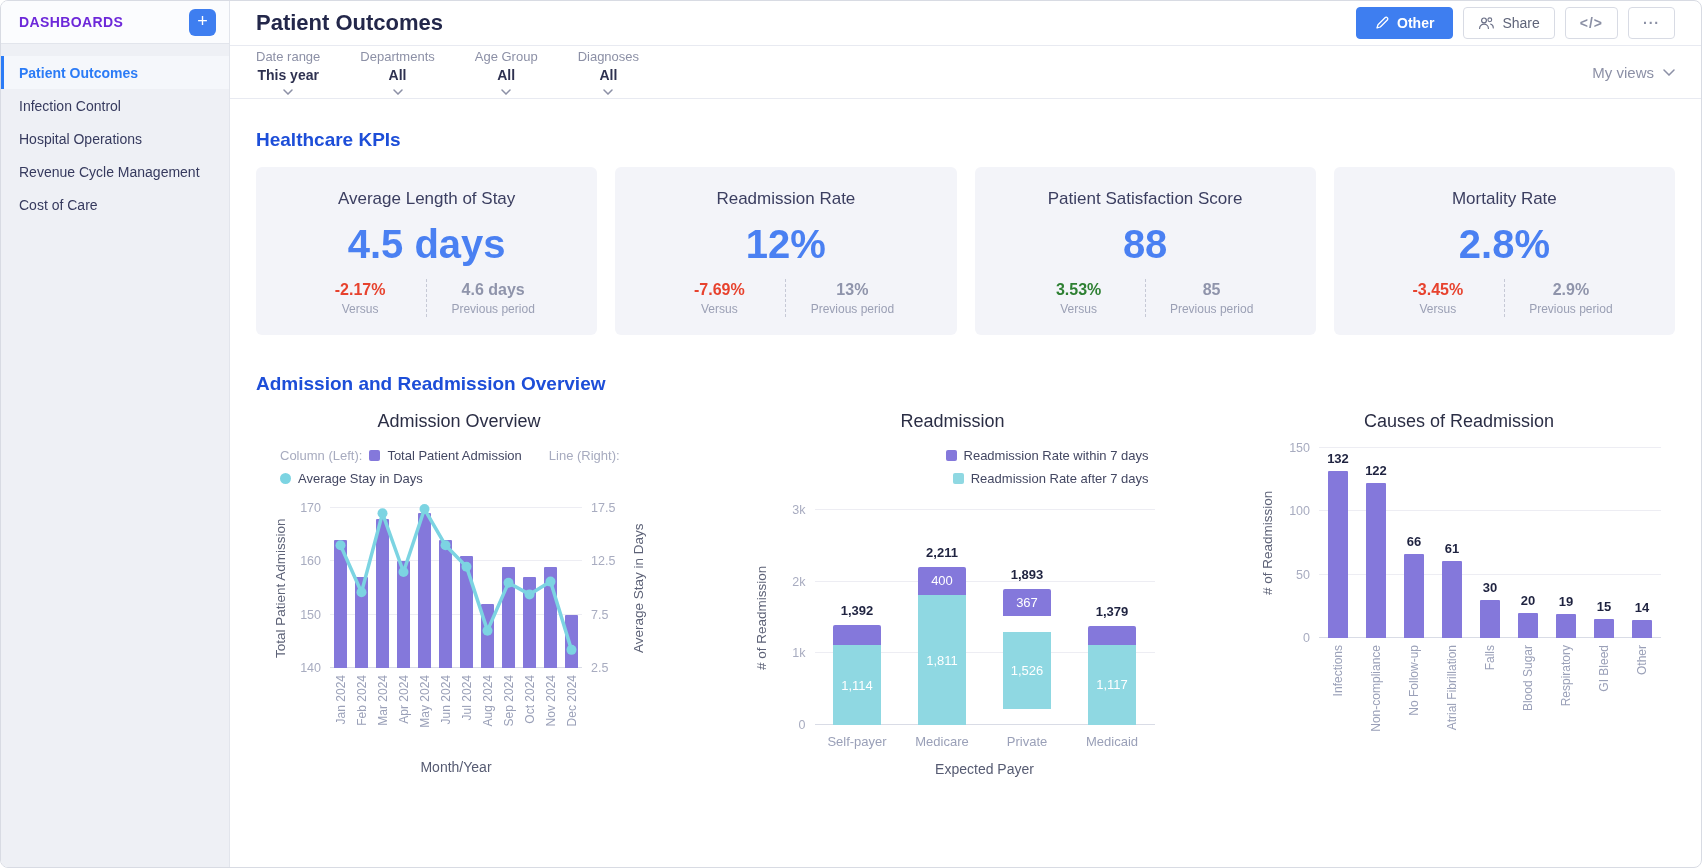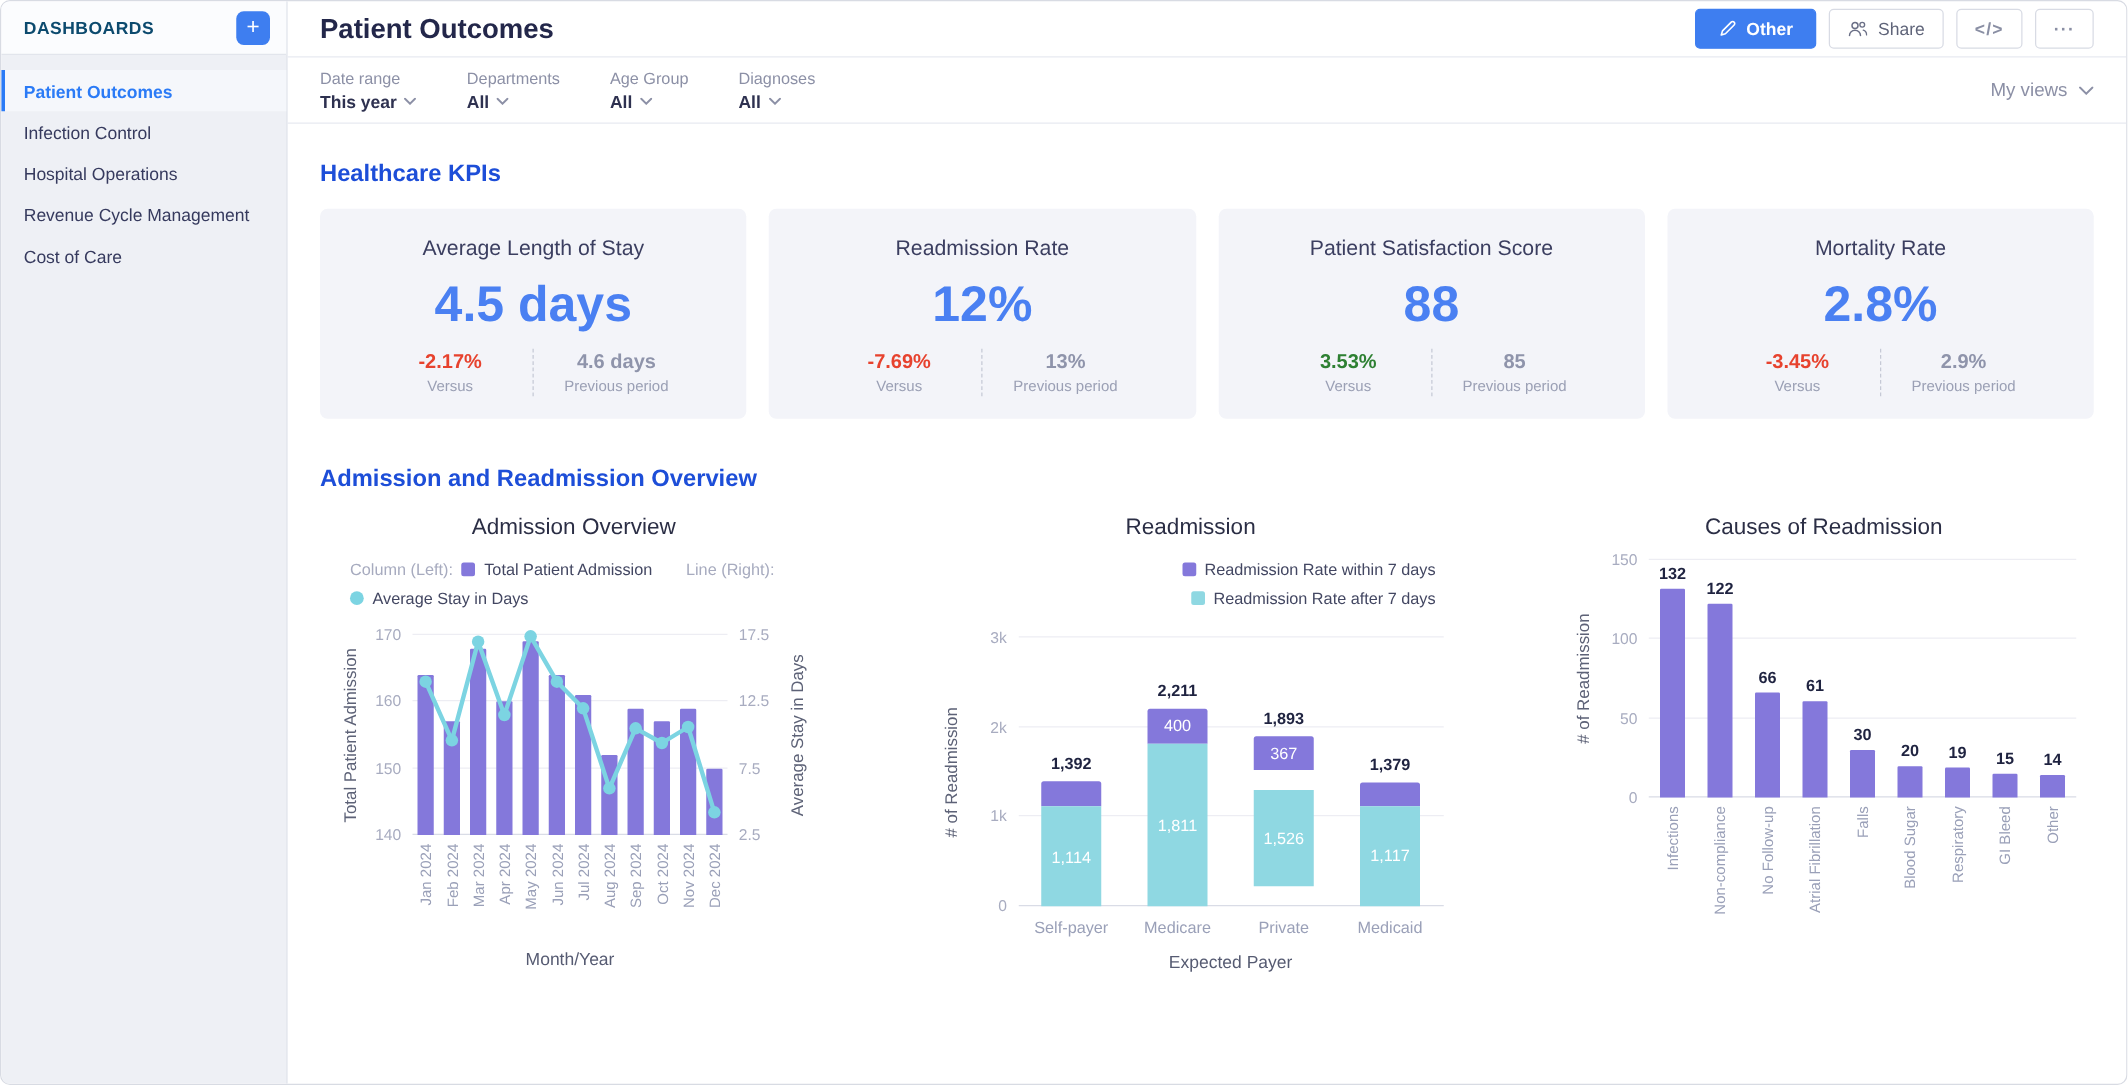--- a/index.html
+++ b/index.html
@@ -2,41 +2,41 @@
 <html><head>
 <meta charset="utf-8">
 <style>
   html,body{margin:0;padding:0;background:#ffffff;}
   body{font-family:"Liberation Sans", sans-serif; -webkit-font-smoothing:antialiased;}
   .page{width:1700px;height:866px;border:1px solid #d8dbe3;border-radius:8px;overflow:hidden;display:flex;background:#fff;}
 
   
   .sidebar{width:228px;min-width:228px;background:#eef0f5;border-right:1px solid #e2e5ec;display:flex;flex-direction:column;}
   .sb-head{height:42px;background:#fbfcfe;display:flex;align-items:center;justify-content:space-between;padding:0 13px 0 18px;border-bottom:1px solid #e2e5ec;}
-  .sb-title{font-size:14px;font-weight:bold;color:#0c4a6e;letter-spacing:.4px;}
+  .sb-title{font-size:14px;font-weight:bold;color:#6d28d9;letter-spacing:.4px;}
   .add-btn{width:27px;height:27px;background:#3e7ef0;color:#fff;border:none;border-radius:6px;font-size:18px;line-height:1;cursor:pointer;display:flex;align-items:center;justify-content:center;padding:0 0 2px 0;}
   .sb-nav{padding-top:12px;}
   .nav-item{height:33px;display:flex;align-items:center;padding-left:15px;font-size:14px;color:#363a5e;cursor:pointer;border-left:3px solid transparent;}
   .nav-item.active{color:#2b7bf6;font-weight:bold;background:#f5f7fb;border-left-color:#2b7bf6;}
 
   
   .main{flex:1;display:flex;flex-direction:column;min-width:0;}
   .top{height:44px;min-height:44px;display:flex;align-items:center;justify-content:space-between;padding:0 26px;border-bottom:1px solid #e8eaf1;}
   .page-title{font-size:22px;font-weight:bold;color:#23274a;}
   .top-actions{display:flex;gap:10px;}
   .btn{height:32px;display:flex;align-items:center;gap:8px;border-radius:4px;font-size:14px;cursor:pointer;border:1px solid #d8dbe4;background:#fff;color:#5f6479;padding:0 14px;}
   .btn.primary{background:#3e7ef0;border-color:#3e7ef0;color:#fff;font-weight:bold;padding:0 18px;}
   .btn.icon-only{color:#8a8fa4;font-weight:bold;letter-spacing:1px;}
 
   
   .filterbar{height:52px;min-height:52px;display:flex;align-items:center;justify-content:space-between;padding:0 26px;border-bottom:1px solid #e8eaf1;}
   .filters{display:flex;gap:40px;}
   .filter{cursor:pointer;}
   .filter-label{font-size:13px;color:#8c90a6;margin-bottom:3px;}
-  .filter-value{font-size:14px;font-weight:bold;color:#2e3150;display:flex;align-items:center;gap:6px;}
+  .filter-value{font-size:14px;font-weight:bold;color:#2e3150;display:flex;align-items:center;gap:6px;flex-direction:column;}
   .filter-value svg{color:#8c90a6;}
   .myviews{font-size:15px;color:#8c90a6;display:flex;gap:9px;align-items:center;cursor:pointer;}
 
   
   .content{flex:1;padding:30px 26px 0 26px;overflow:hidden;}
   .sec-heading{font-size:19px;font-weight:bold;color:#1d4ed8;margin:0 0 16px 0;}
   .kpi-row{display:flex;gap:18px;margin-bottom:38px;}
   .kpi-card{flex:1;background:#f3f4f9;border-radius:6px;height:164px;display:flex;flex-direction:column;align-items:center;justify-content:center;padding-top:4px;}
   .kpi-title{font-size:17px;color:#3b3e60;margin-bottom:13px;}
   .kpi-value{font-size:40px;font-weight:bold;color:#4a80f2;margin-bottom:12px;}

